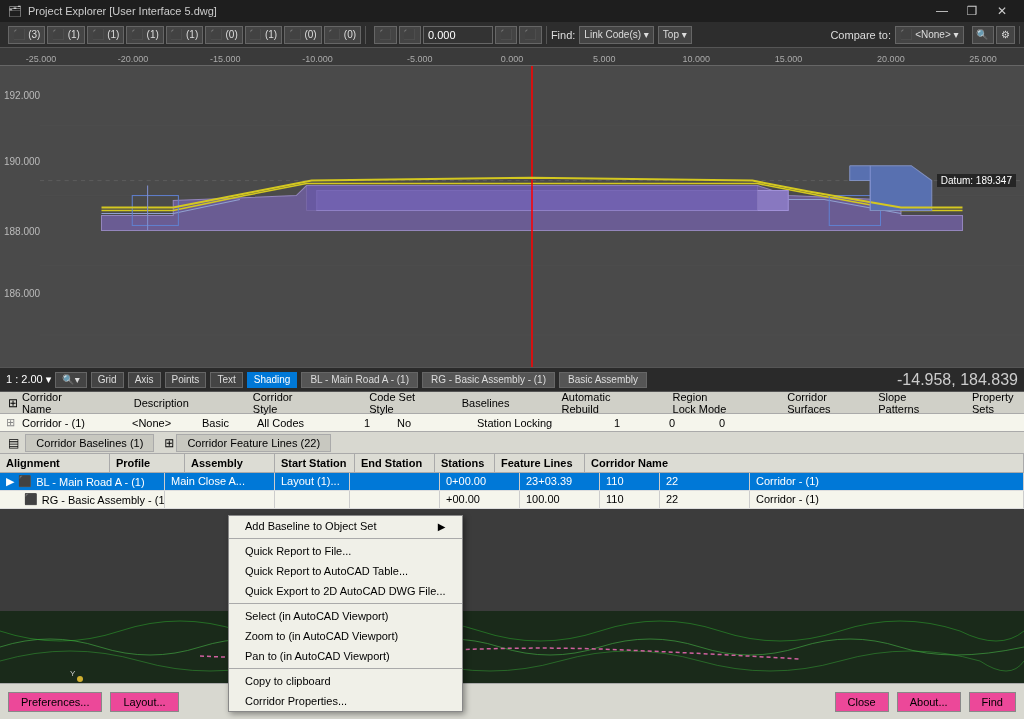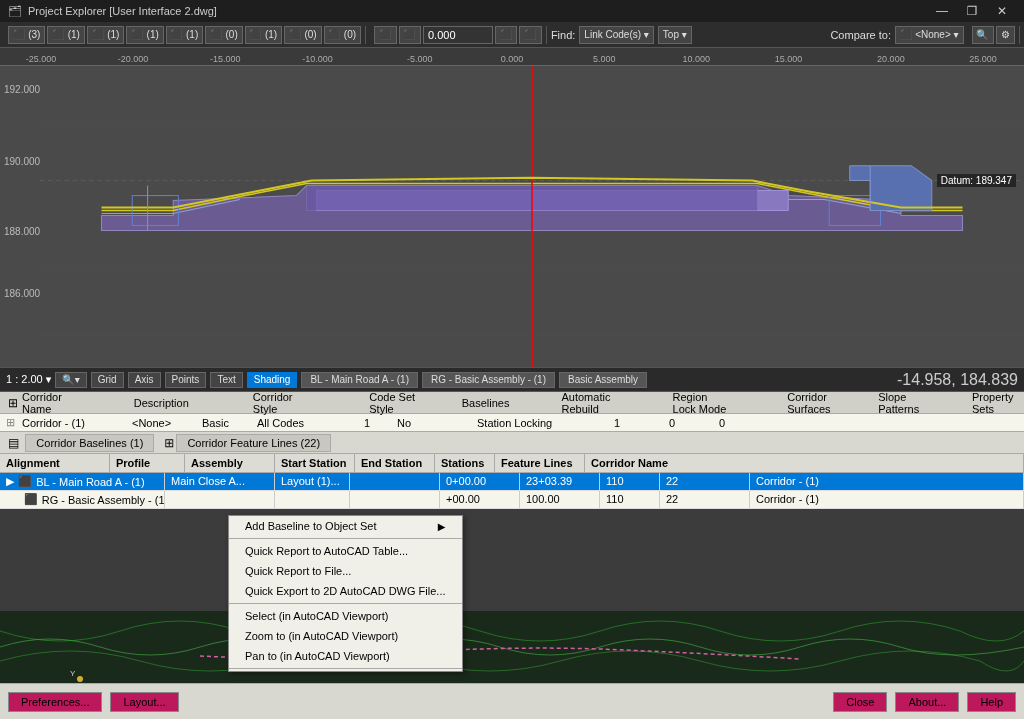--- a/index.html
+++ b/index.html
@@ -218,21 +218,21 @@
       align-items: center;
       padding: 0 8px;
       gap: 8px;
       border-top: 1px solid #aaa;
       position: absolute;
       bottom: 0;
       left: 0;
       right: 0;
     }
     .footer-btn {
-      background: #be185d; border: 1px solid #888; color: #000;
+      background: #ec4899; border: 1px solid #888; color: #000;
       padding: 3px 12px; font-size: 11px; cursor: pointer;
     }
 
     
     #map-area {
       position: absolute;
       bottom: 36px;
       left: 0;
       right: 0;
       height: 72px;
@@ -246,21 +246,21 @@
       top: 0; left: 0; right: 0; bottom: 0;
       width: 100%; height: 100%;
     }
   </style>
 </head>
 <body>
 
 <div id="titlebar">
   <div class="title">
     <span>🗂</span>
-    <span>Project Explorer [User Interface 2.dwg]</span>
+    <span>Project Explorer [User Interface 5.dwg]</span>
   </div>
   <div class="win-controls">
     <span>—</span>
     <span>❐</span>
     <span class="close-btn">✕</span>
   </div>
 </div>
 
 <div id="toolbar1">
   <div class="toolbar-group">
@@ -302,21 +302,21 @@
     <span class="x-tick" style="left:31%">-10.000</span>
     <span class="x-tick" style="left:41%">-5.000</span>
     <span class="x-tick" style="left:50%">0.000</span>
     <span class="x-tick" style="left:59%">5.000</span>
     <span class="x-tick" style="left:68%">10.000</span>
     <span class="x-tick" style="left:77%">15.000</span>
     <span class="x-tick" style="left:87%">20.000</span>
     <span class="x-tick" style="left:96%">25.000</span>
   </div>
 
-  <span class="y-label" style="top:36px">192.000</span>
+  <span class="y-label" style="top:42px">192.000</span>
   <span class="y-label" style="top:108px">190.000</span>
   <span class="y-label" style="top:178px">188.000</span>
   <span class="y-label" style="top:240px">186.000</span>
 
   <div id="road-canvas">
     <svg id="road-svg" viewBox="0 0 960 302" preserveAspectRatio="none">
 
       <line x1="0" y1="60" x2="960" y2="60" stroke="#555" stroke-width="0.5" opacity="0.5"></line>
       <line x1="0" y1="130" x2="960" y2="130" stroke="#555" stroke-width="0.5" opacity="0.5"></line>
       <line x1="0" y1="200" x2="960" y2="200" stroke="#555" stroke-width="0.5" opacity="0.5"></line>
@@ -451,39 +451,45 @@
   </div>
 </div>
 
 <div id="context-menu">
   <div class="ctx-item">
     <span>Add Baseline to Object Set</span>
     <span class="arrow">▶</span>
   </div>
   <div class="ctx-separator"></div>
   <div class="ctx-item">
+    <span>Quick Report to File...</span>
+  </div>
+  <div class="ctx-item">
     <span>Quick Report to AutoCAD Table...</span>
   </div>
   <div class="ctx-item">
-    <span>Quick Report to File...</span>
-  </div>
-  <div class="ctx-item">
     <span>Quick Export to 2D AutoCAD DWG File...</span>
   </div>
   <div class="ctx-separator"></div>
   <div class="ctx-item">
     <span>Select (in AutoCAD Viewport)</span>
   </div>
   <div class="ctx-item">
     <span>Zoom to (in AutoCAD Viewport)</span>
   </div>
   <div class="ctx-item">
     <span>Pan to (in AutoCAD Viewport)</span>
   </div>
   <div class="ctx-separator"></div>
+  <div class="ctx-item">
+    <span>Copy to clipboard</span>
+  </div>
+  <div class="ctx-item">
+    <span>Corridor Properties...</span>
+  </div>
 </div>
 
 <div id="map-area">
   <svg width="100%" height="72" viewBox="0 0 1024 72">
     <rect width="1024" height="72" fill="#1a2a1a"></rect>
 
     <path d="M0,36 Q50,20 100,36 Q150,52 200,36 Q250,20 300,36 Q350,52 400,36 Q450,20 500,36 Q550,52 600,36 Q650,20 700,36 Q750,52 800,36 Q850,20 900,36 Q950,52 1024,36" fill="none" stroke="#40a040" stroke-width="1" opacity="0.7"></path>
     <path d="M0,20 Q60,40 120,20 Q180,0 240,20 Q300,40 360,20 Q420,0 480,20 Q540,40 600,20 Q660,0 720,20 Q780,40 840,20 Q900,0 960,20 Q1000,40 1024,20" fill="none" stroke="#30b030" stroke-width="1" opacity="0.5"></path>
     <path d="M0,50 Q70,30 140,50 Q210,70 280,50 Q350,30 420,50 Q490,70 560,50 Q630,30 700,50 Q770,70 840,50 Q910,30 980,50 Q1010,70 1024,50" fill="none" stroke="#35a535" stroke-width="1" opacity="0.5"></path>
 
@@ -493,14 +499,14 @@
     <text x="70" y="65" fill="#ccc" font-size="8">Y</text>
   </svg>
 </div>
 
 <div id="footer">
   <button class="footer-btn">Preferences...</button>
   <button class="footer-btn">Layout...</button>
   <div style="flex:1"></div>
   <button class="footer-btn">Close</button>
   <button class="footer-btn">About...</button>
-  <button class="footer-btn">Help</button>
+  <button class="footer-btn">Find</button>
 </div>
 
 </body></html>

